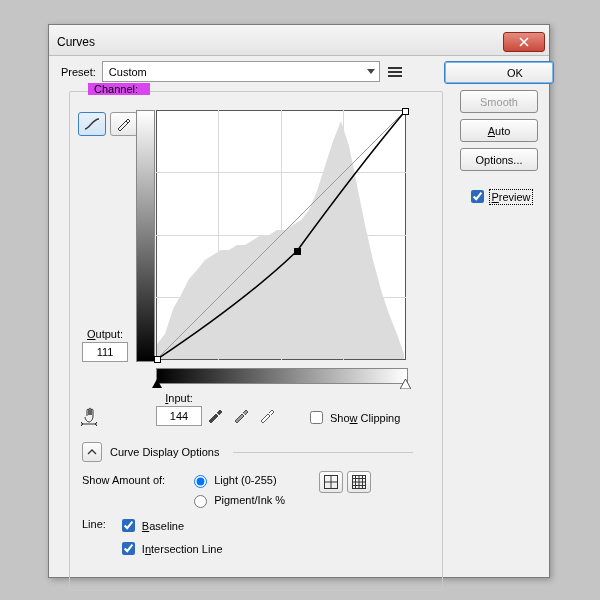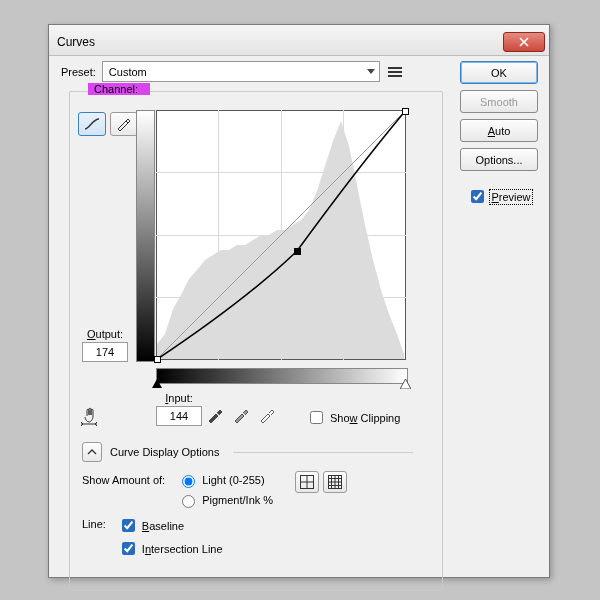--- a/index.html
+++ b/index.html
@@ -99,21 +99,21 @@
     height: 21px;
     background: linear-gradient(#fdfdfd, #e8e8e8);
     border: 1px solid #8a8a8a;
     border-radius: 3px;
     display: flex;
     align-items: center;
     justify-content: center;
     font-size: 11px;
     box-shadow: inset 0 1px 0 #fff;
   }
-  .btn-ok { border-color: #3a80c4; box-shadow: 0 0 0 1px #7fb7e8 inset, inset 0 1px 0 #fff; }
+  .btn-ok { border-color: #3a80c4; box-shadow: 0 0 0 1px #7fb7e8 inset, inset 0 1px 0 #fff; padding-left: 32px; }
   .btn-disabled { color: #9a9a9a; }
   .preview-row { margin-top: 10px; display:flex; align-items:center; gap:4px;}
   input[type=checkbox]{ width:13px; height:13px; accent-color:#2a6bbf; }
   .dotted-focus { outline: 1px dotted #000; outline-offset: 1px; }
 
   .main-group {
     position: absolute;
     left: 20px;
     top: 40px;
     width: 372px;
@@ -216,21 +216,21 @@
     position:absolute; left:12px; top:350px; display:flex; align-items:center; gap:8px;
   }
   .expand-btn {
     width:18px; height:18px; border:1px solid #9a9a9a; border-radius:3px;
     background:linear-gradient(#fdfdfd,#e8e8e8);
     display:flex; align-items:center; justify-content:center;
   }
   .divline { height:1px; background:#c9c9c9; flex:1; margin-left:6px;}
 
   .show-amount-row {
-    position:absolute; left:12px; top:380px; display:flex; align-items:flex-start; gap:12px;
+    position:absolute; left:12px; top:380px; display:flex; align-items:flex-start; gap:24px;
   }
   .radio-col { display:flex; flex-direction:column; gap:4px; }
   .radio-row { display:flex; align-items:center; gap:4px; }
   .grid-toggles { display:flex; gap:4px; margin-left:10px; margin-top:-1px;}
   .grid-toggle { width:22px; height:20px; border:1px solid #9a9a9a; background:linear-gradient(#fdfdfd,#e8e8e8); border-radius:3px; display:flex; align-items:center; justify-content:center;}
   .grid-toggle svg{ width:14px; height:14px; }
 
   .show-row {
     position:absolute; left:12px; top:424px; display:flex; gap:12px; align-items:flex-start;
   }
@@ -333,21 +333,21 @@
       <div class="marker-down" style="left:82px; top:287px"></div>
       <div style="position:absolute; left:330px; top:287px">
         <svg width="11" height="10">
             <path d="M5.5 0 L11 10 L0 10 Z" fill="#fff" stroke="#555" stroke-width="1"></path>
           </svg>
       </div>
 
       <div class="output-area">
         <div><span style="text-decoration:underline">O</span>utput:</div>
         <div class="numbox">
-            <span>174</span>
+            <span>111</span>
           </div>
       </div>
 
       <div class="input-area">
         <div><span style="text-decoration:underline">I</span>nput:</div>
         <div class="numbox">
             <span>144</span>
           </div>
       </div>
 

